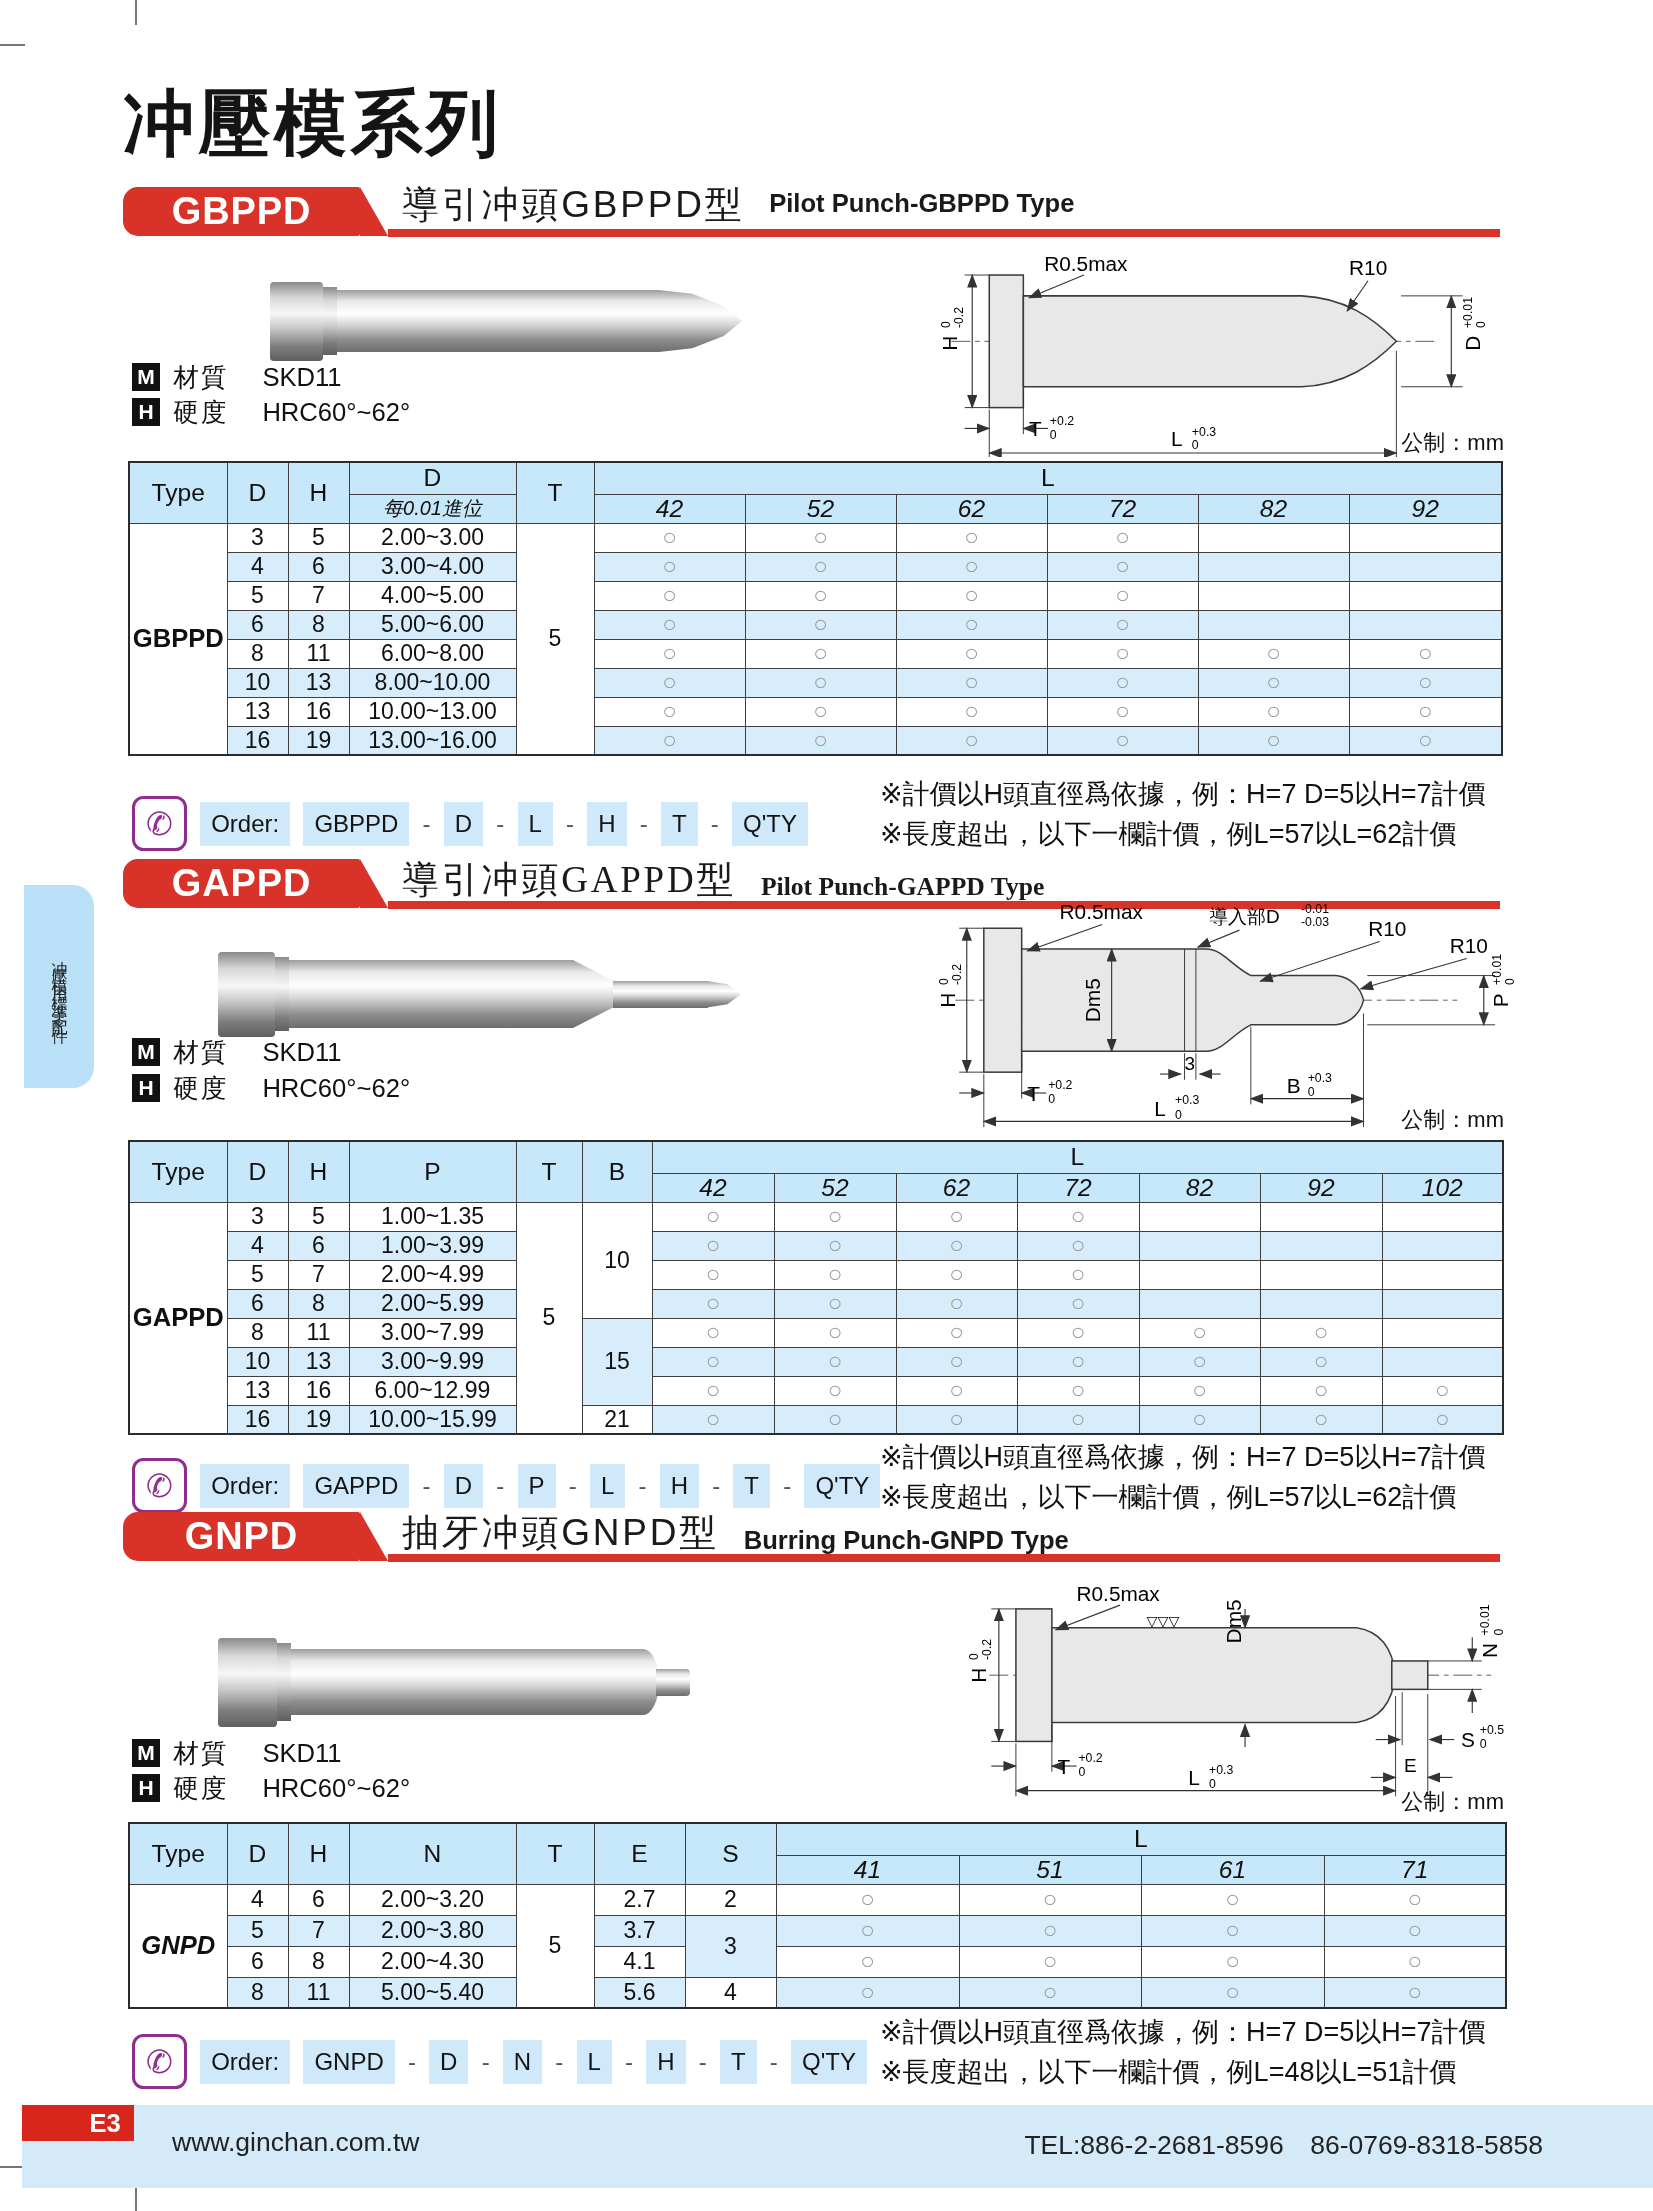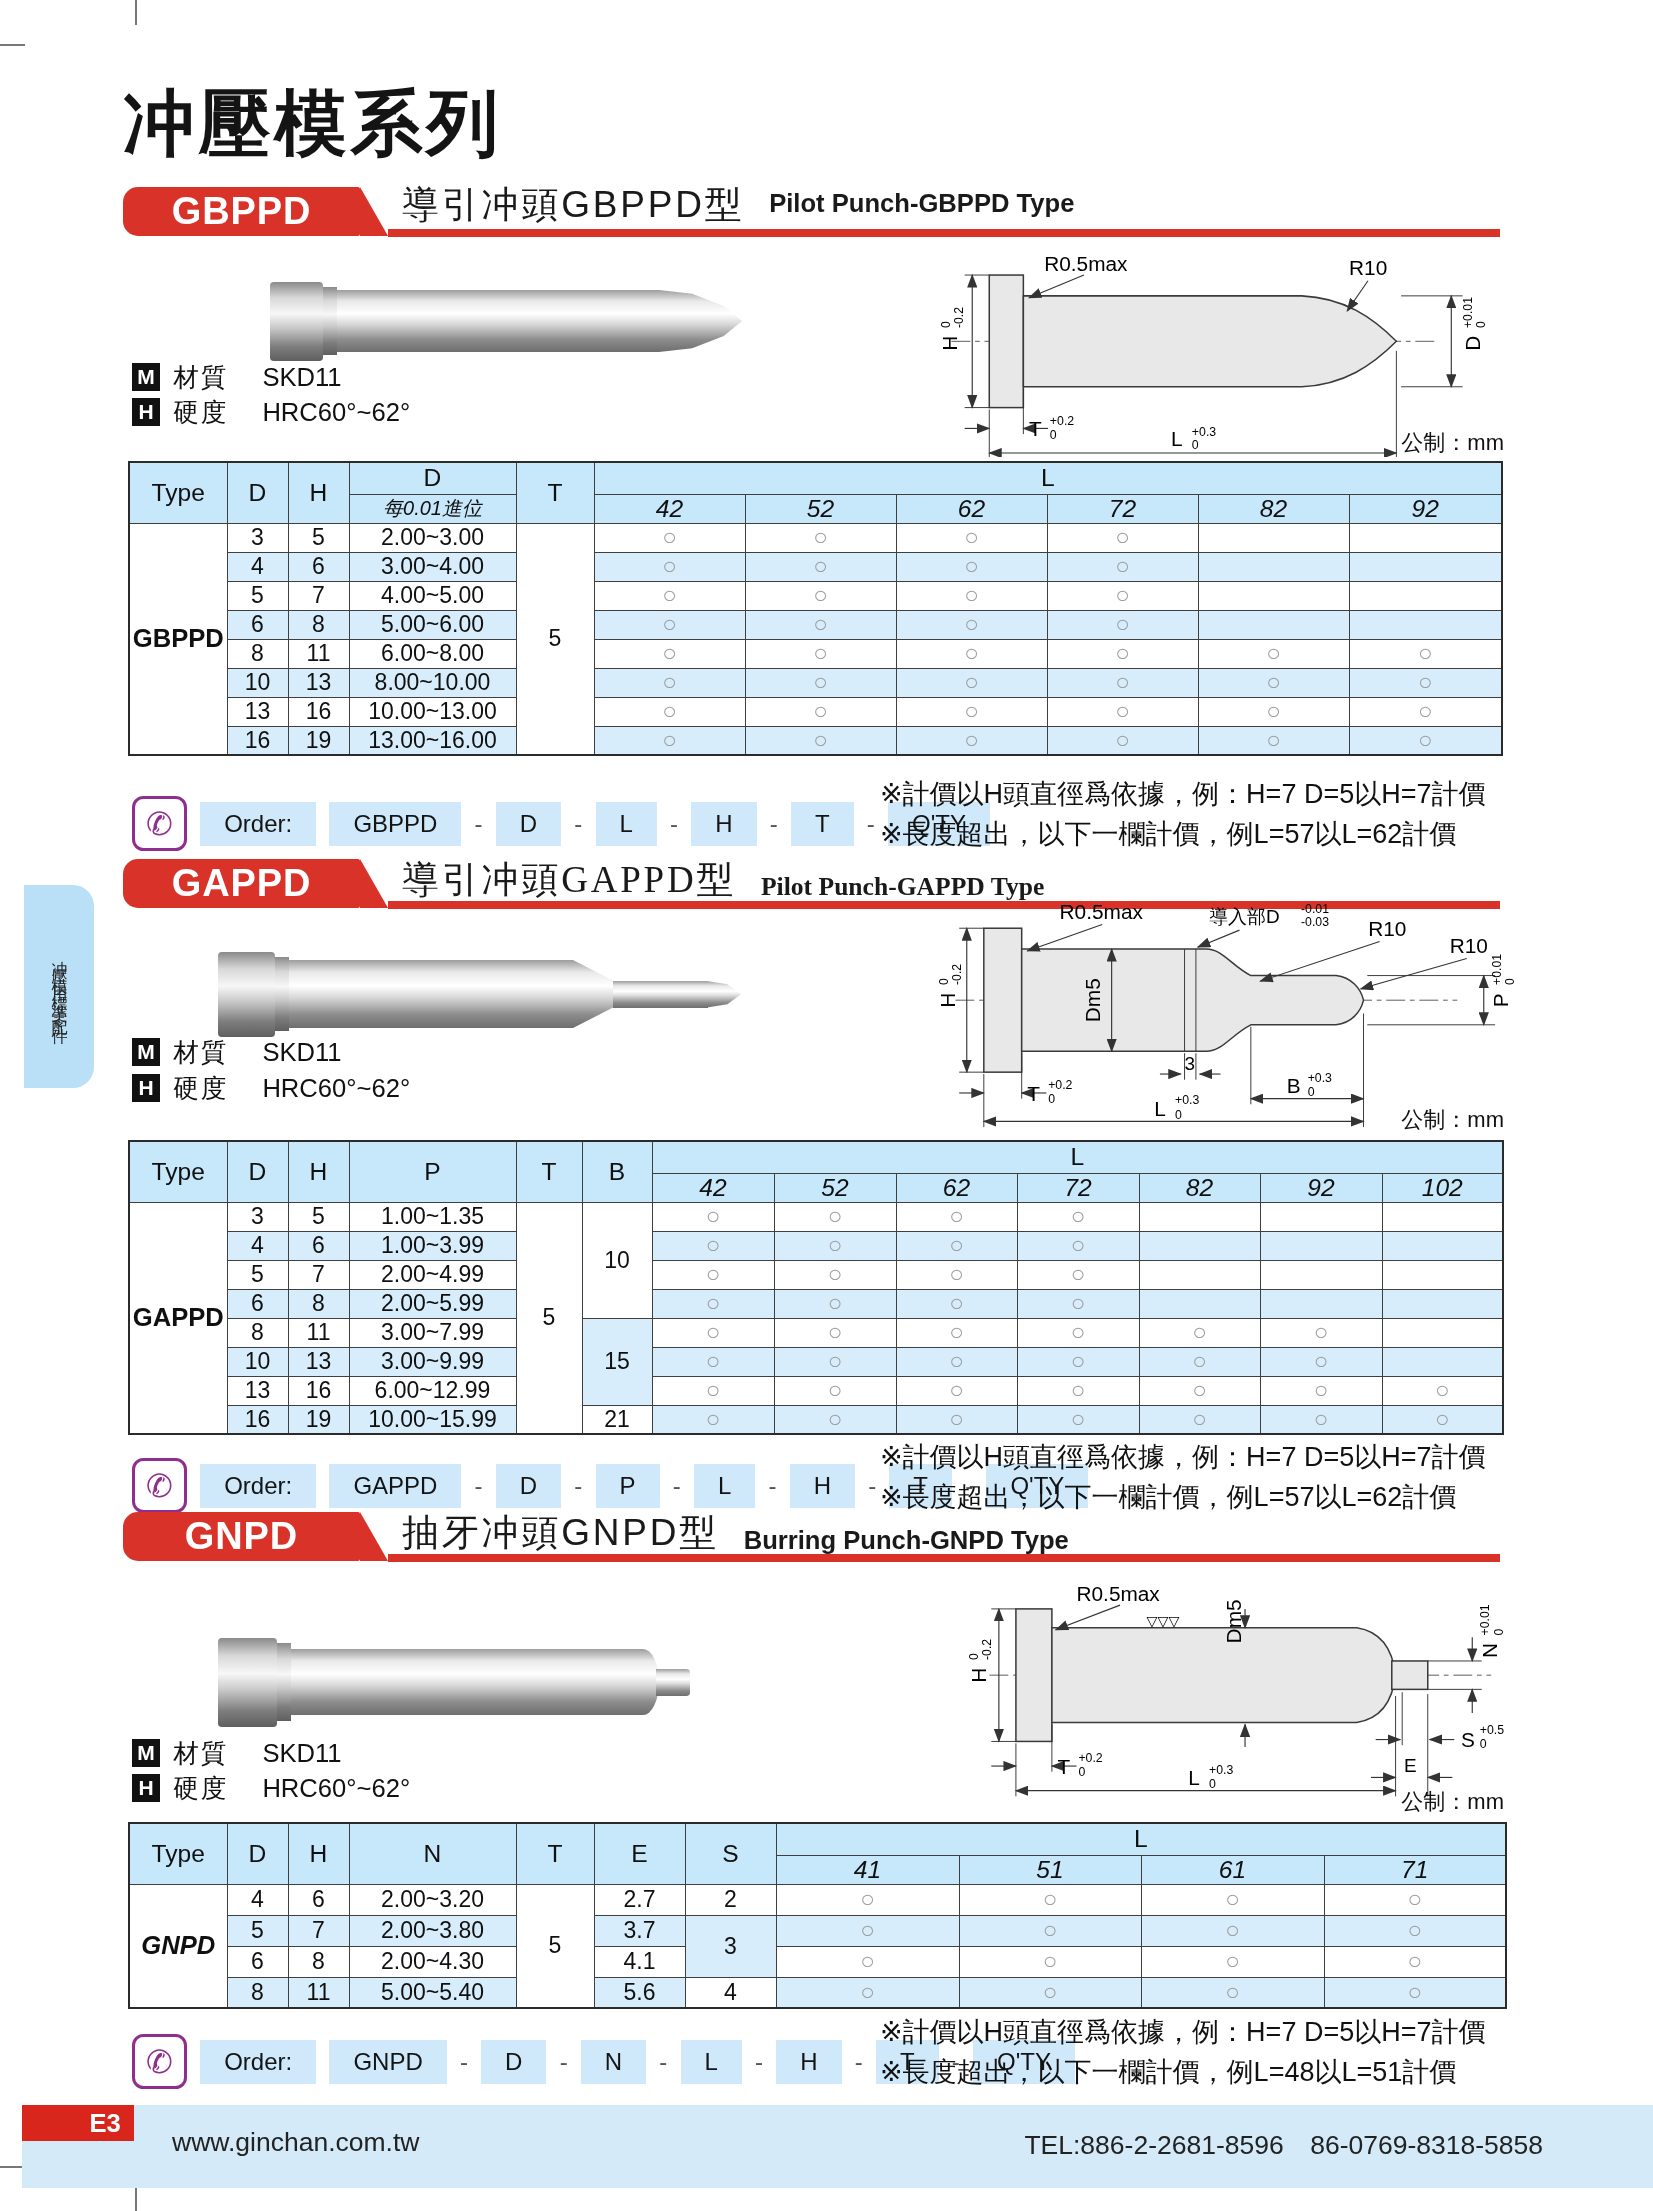--- a/index.html
+++ b/index.html
@@ -58,21 +58,21 @@
   .spec td.blue{background:#d8edfb !important;}
   .spec td.type-cell{font-weight:bold;font-size:25.6px;background:#fff;}
   .spec td.ital{font-style:italic;}
   .circ{color:#9e9e9e;font-size:24px;line-height:1;}
 
   
   .order{display:flex;align-items:center;gap:13.2px;height:53px;}
   .ph{width:49px;height:49px;border:3.8px solid #8f2e8f;border-radius:11.4px;background:#fff;
       display:flex;align-items:center;justify-content:center;}
   .ph span{font-size:32px;color:#8f2e8f;line-height:1;}
-  .obox{height:44px;line-height:44px;background:#cfe9fb;padding:0 24px;font-size:24px;color:#141414;}
+  .obox{height:44px;line-height:44px;background:#cfe9fb;padding:0 11px;font-size:24px;color:#141414;}
   .osep{font-size:24px;color:#555;}
   .notes{font-size:27px;color:#111;line-height:40px;white-space:nowrap;}
 
   
   .footer-bar{background:#d4eaf8;}
   .e3{background:#d9261c;color:#fff;font-size:25.6px;font-weight:bold;text-align:right;
       line-height:36px;padding-right:13.2px;box-sizing:border-box;}
   .fsite{font-size:26.5px;color:#222;}
   .ftel{font-size:26.5px;color:#222;text-align:right;}
 

